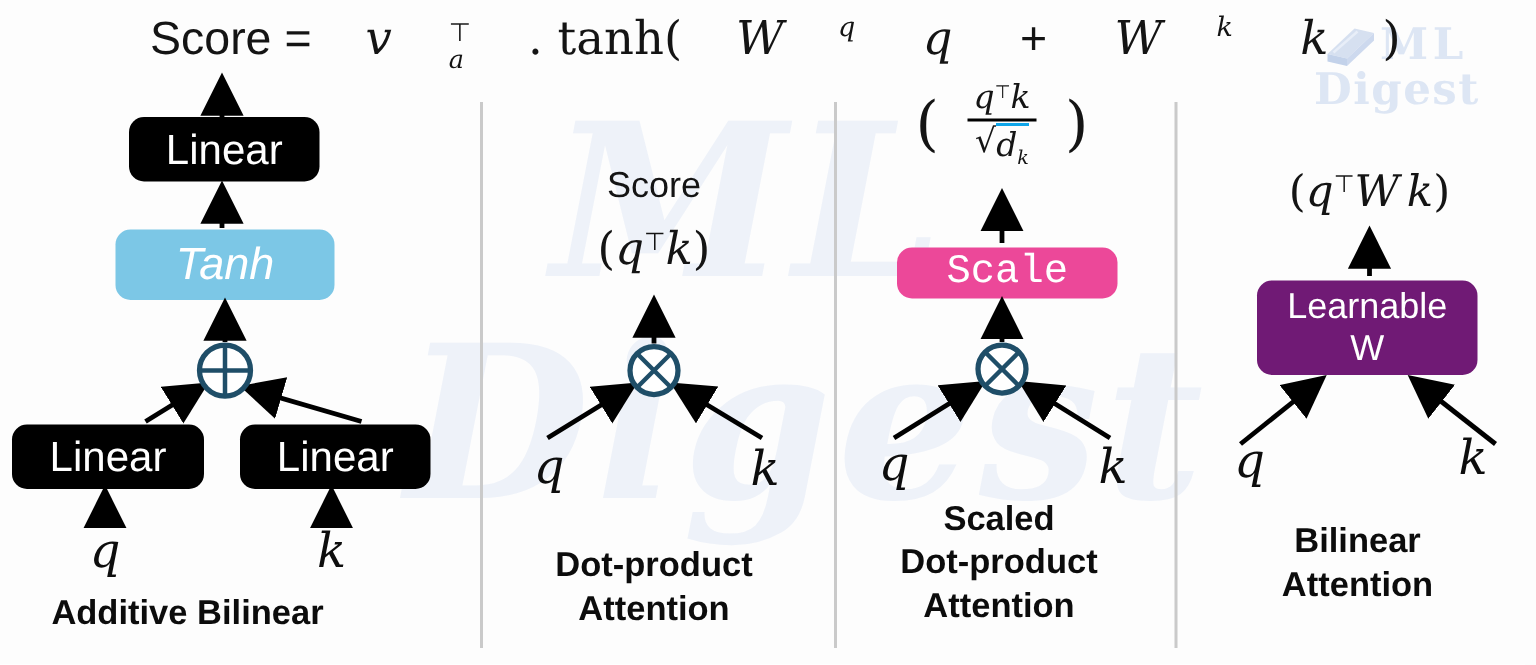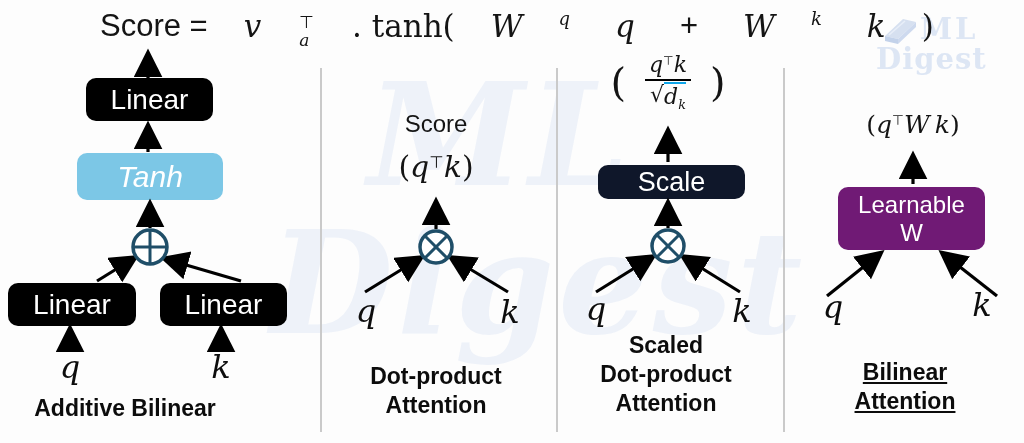--- a/index.html
+++ b/index.html
@@ -24,21 +24,21 @@
   .divider{position:absolute; top:68px; width:2px; height:364px; background:#cacaca; z-index:1;}
   .d1{left:320px;} .d2{left:556px;} .d3{left:783px;}
   
   .box{
     position:absolute; border-radius:10px; color:#fff; z-index:2;
     display:flex; flex-direction:column; align-items:center; justify-content:center;
     text-align:center;
   }
   .b-gray{background:#000000;}
   .b-blue{background:#7cc7e6;}
-  .b-salmon{background:#0f172a;}
+  .b-salmon{background:#ec4899;font-family:Liberation Mono, monospace;}
   .b-green{background:#701a75;}
   .bx-lin-top{left:86px; top:78px; width:127px; height:43px; font-size:28px;}
   .bx-tanh{left:77px; top:153px; width:146px; height:47px; font-size:30px;font-style:italic;}
   .bx-lin-l{left:8px;  top:283px; width:128px; height:43px; font-size:28px;}
   .bx-lin-r{left:160px; top:283px; width:127px; height:43px; font-size:28px;}
   .bx-scale{left:598px; top:165px; width:147px; height:34px; font-size:27px;}
   .bx-learn{left:838px; top:187px; width:147px; height:63px; font-size:24px; line-height:1.15;}
   
   .mi{font-family:"DejaVu Serif",serif; font-style:italic;}
   .mr{font-family:"DejaVu Serif",serif; font-style:normal;}
@@ -64,31 +64,31 @@
   .fml-c3{position:absolute; left:600px; top:52px; width:136px; z-index:2;
           display:flex; align-items:center; justify-content:center; color:#141414;}
   .big-paren{font-family:"DejaVu Serif",serif; font-size:40px; line-height:1; font-weight:400;}
   .frac{display:inline-flex; flex-direction:column; align-items:center; margin:0 19px;}
   .frac .num{font-size:22px; border-bottom:2.5px solid #000; padding:0 4px 1px;}
   .frac .den{font-size:22px; display:flex; align-items:flex-start; padding-top:1px;}
   .frac .root{font-family:"DejaVu Serif",serif;}
   .frac .under{border-top:2px solid #0ea5e9;}
   
   .fml-c4{position:absolute; left:838px; top:110px; width:150px; text-align:center;
-          font-size:25px; z-index:2; color:#141414;}
+          font-size:29px; z-index:2; color:#141414;}
   
   .qk{position:absolute; width:44px; text-align:center; font-size:32px; z-index:2;
       font-family:"DejaVu Serif",serif; font-style:italic; color:#0d0d0d;}
   
   .col-label{position:absolute; z-index:2; font-weight:700; font-size:23px;
              color:#0c0c0c; text-align:center; line-height:1.25;}
   .lbl-c1{left:14px;  top:394px; width:222px;}
   .lbl-c2{left:346px; top:362px; width:180px;}
   .lbl-c3{left:576px; top:331px; width:180px;}
-  .lbl-c4{left:815px; top:358px; width:180px;text-decoration:underline;}
+  .lbl-c4{left:815px; top:346px; width:180px;}
   
   .arrows{position:absolute; left:0; top:0; z-index:3; pointer-events:none;}
 </style>
 </head>
 <body>
 
 <div class="canvas">
 
   <div class="bg-wm">
     <div>ML</div>

